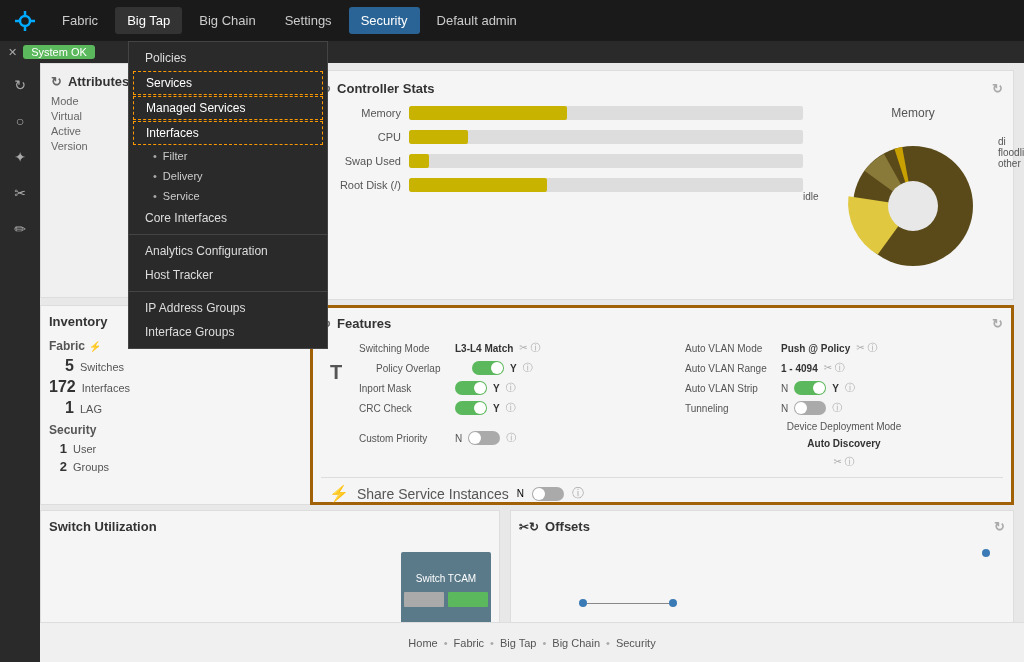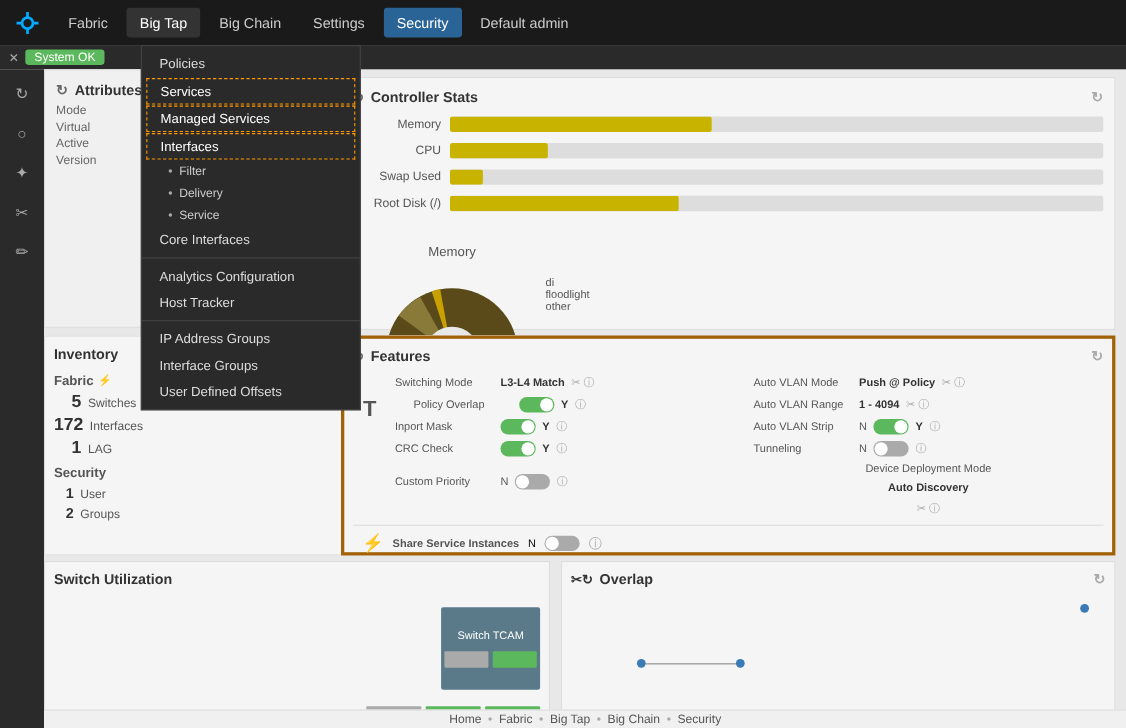--- a/index.html
+++ b/index.html
@@ -167,21 +167,20 @@
       margin-bottom: 10px;
       display: flex;
       align-items: center;
       gap: 6px;
     }
     .refresh-icon { color: #666; font-size: 12px; cursor: pointer; }
 
     .stats-grid {
       display: flex;
       gap: 20px;
-      flex-direction: column;
     }
     .stats-bars {
       flex: 1;
     }
     .stat-row {
       display: flex;
       align-items: center;
       gap: 8px;
       margin-bottom: 10px;
     }
@@ -368,21 +367,21 @@
     }
     .tcam-bar.gray { background: #aaa; }
     .tcam-bar.green { background: #5cb85c; }
 
     
     .footer-bar {
       position: absolute;
       bottom: 0;
       left: 40px;
       right: 0;
-      height: 17px;
+      height: 40px;
       background: #f0f0f0;
       border-top: 1px solid #ddd;
       display: flex;
       align-items: center;
       justify-content: center;
       gap: 6px;
       font-size: 11px;
       color: #555;
     }
     .breadcrumb-sep { color: #aaa; }
@@ -453,21 +452,20 @@
   <div class="dropdown-sub-item">Filter</div>
   <div class="dropdown-sub-item">Delivery</div>
   <div class="dropdown-sub-item">Service</div>
   <div class="dropdown-item">Core Interfaces</div>
   <div class="dropdown-separator"></div>
   <div class="dropdown-item">Analytics Configuration</div>
   <div class="dropdown-item">Host Tracker</div>
   <div class="dropdown-separator"></div>
   <div class="dropdown-item">IP Address Groups</div>
   <div class="dropdown-item">Interface Groups</div>
-  <div class="dropdown-item">User Defined Offsets</div>
 </div>
 
 <div class="left-panel">
   <div class="panel-title">
     <span style="color:#666;">↻</span>
     <span>Attributes</span>
   </div>
   <div class="attr-row">
     <span class="attr-label">Mode</span>
     <span class="attr-value">Standalone</span>
@@ -726,21 +724,21 @@
       <div class="feature-row" style="margin-top:6px;flex-direction:column;">
         <span class="feature-label">Device Deployment Mode</span>
         <span class="feature-value">Auto Discovery</span>
         <span class="feature-info">✂ ⓘ</span>
       </div>
     </div>
   </div>
 
   <div style="display:flex;align-items:center;gap:8px;margin-top:8px;padding-left:8px;border-top:1px solid #ddd;padding-top:6px;">
     <span style="font-size:16px;color:#3a7ab5;">⚡</span>
-    <span class="feature-label" style="font-size:10px;color:#555;font-weight:bold;">Share Service Instances</span>
+    <span class="feature-label" style="font-size:14px;color:#555;">Share Service Instances</span>
     <span style="font-size:10px;">N</span>
     <div class="toggle off"></div>
     <span class="feature-info">ⓘ</span>
   </div>
 </div>
 
 <div class="switch-util">
   <div class="section-title">
     <span>Switch Utilization</span>
   </div>
@@ -756,21 +754,21 @@
       <div style="width:50px;height:20px;background:#aaa;border-radius:1px;"></div>
       <div style="width:50px;height:20px;background:#5cb85c;border-radius:1px;"></div>
       <div style="width:50px;height:20px;background:#5cb85c;border-radius:1px;"></div>
     </div>
   </div>
 </div>
 
 <div class="topology-section">
   <div class="section-title">
     <span style="font-size:12px;">✂↻</span>
-    <span>Overlap</span>
+    <span>Offsets</span>
     <span style="margin-left:auto;cursor:pointer;color:#aaa;">↻</span>
   </div>
   <div style="position:relative;flex:1;height:100px;margin-top:6px;">
 
     <div class="topo-dot" style="top:5px;right:15px;"></div>
 
     <div class="topo-dot" style="top:55px;left:60px;"></div>
 
     <div class="topo-dot" style="top:55px;left:150px;"></div>
 

